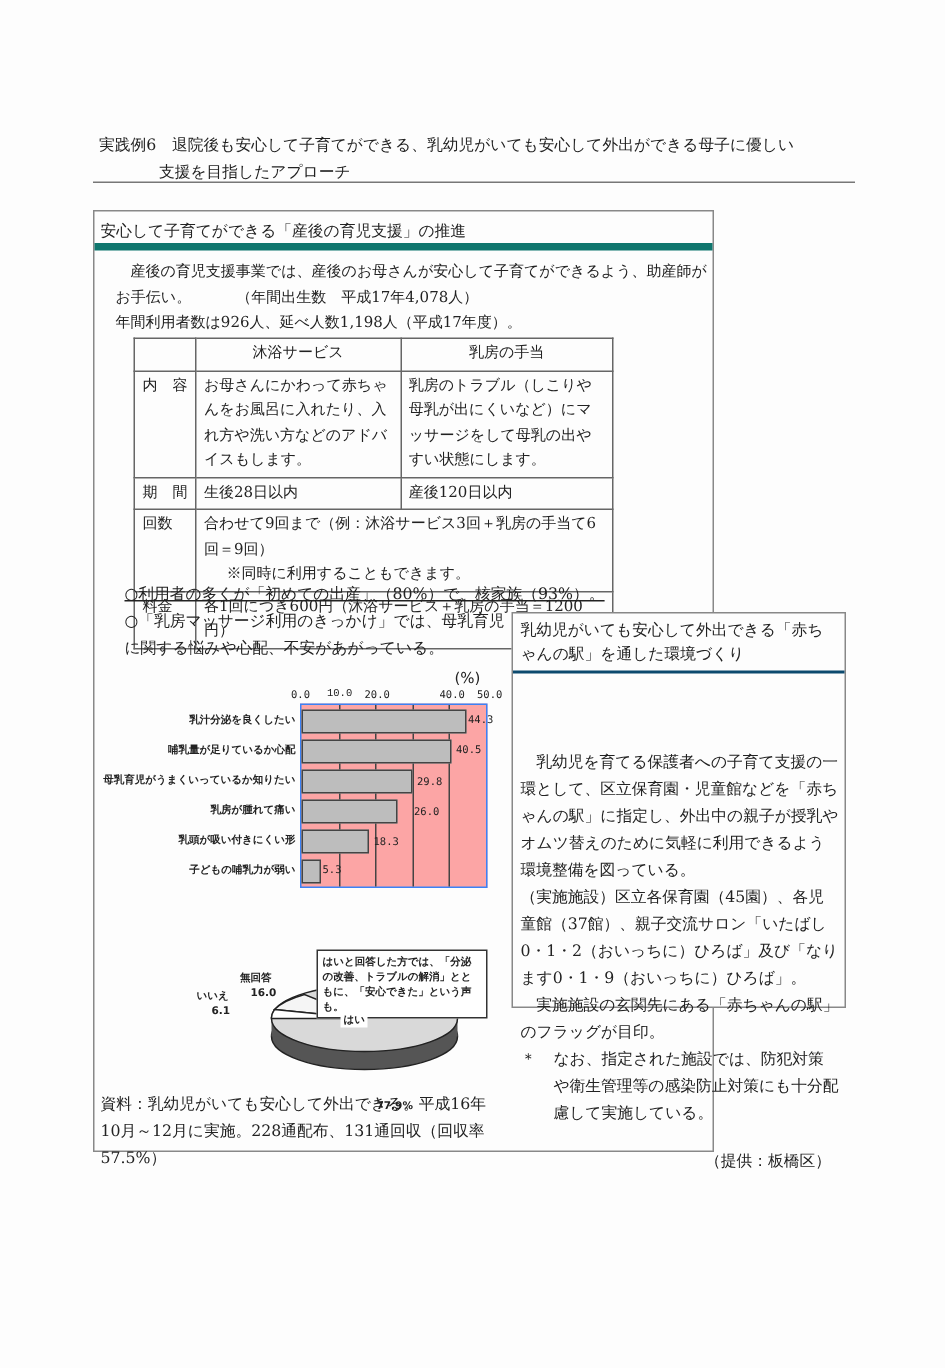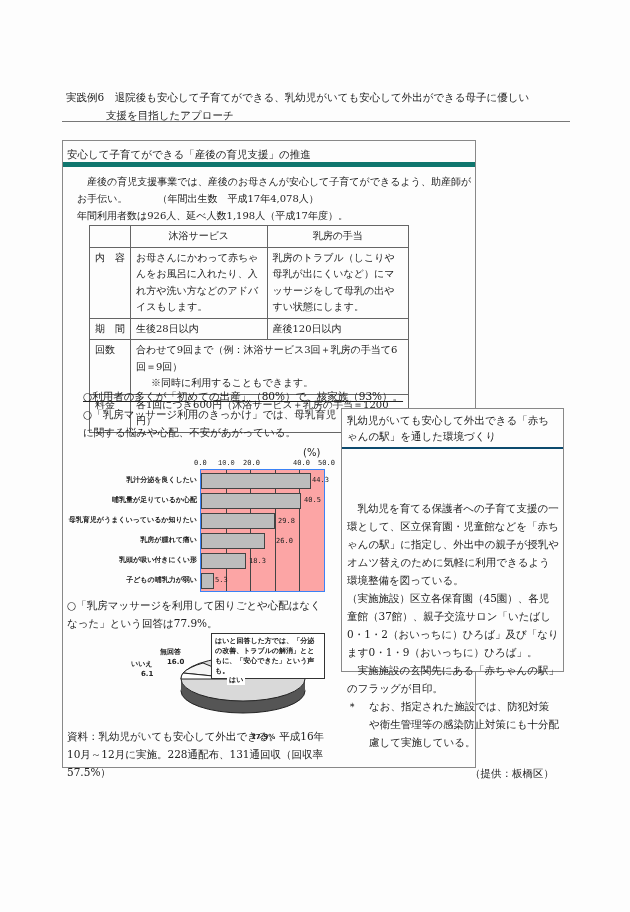--- a/index.html
+++ b/index.html
@@ -128,21 +128,20 @@
     </div>
 
     <div class="cat" style="top:34px;">乳汁分泌を良くしたい</div>
     <div class="cat" style="top:54px;">哺乳量が足りているか心配</div>
     <div class="cat" style="top:74px;">母乳育児がうまくいっているか知りたい</div>
     <div class="cat" style="top:94px;">乳房が腫れて痛い</div>
     <div class="cat" style="top:114px;">乳頭が吸い付きにくい形</div>
     <div class="cat" style="top:134px;">子どもの哺乳力が弱い</div>
   </div>
 
-  <div class="note" style="left:4px; top:455px; width:262px;">○「乳房マッサージを利用して困りごとや心配はなくなった」という回答は77.9%。</div>
 
   <div class="pie-wrap" style="left:40px; top:492px;">
     <svg width="230" height="95" viewBox="0 0 230 95">
       <ellipse cx="140" cy="58" rx="62" ry="22" fill="#555" stroke="#222"></ellipse>
       <rect x="78" y="46" width="124" height="12" fill="#555"></rect>
       <ellipse cx="140" cy="46" rx="62" ry="22" fill="#d9d9d9" stroke="#222"></ellipse>
       <path d="M140,46 L80,40 A62,22 0 0,1 100,30 Z" fill="#f5f5f5" stroke="#222"></path>
       <path d="M140,46 L78,46 A62,22 0 0,1 80,40 Z" fill="#fff" stroke="#222"></path>
       <path d="M128,36 L136,24 L146,24 Z" fill="#fff" stroke="#333"></path>
     </svg>

